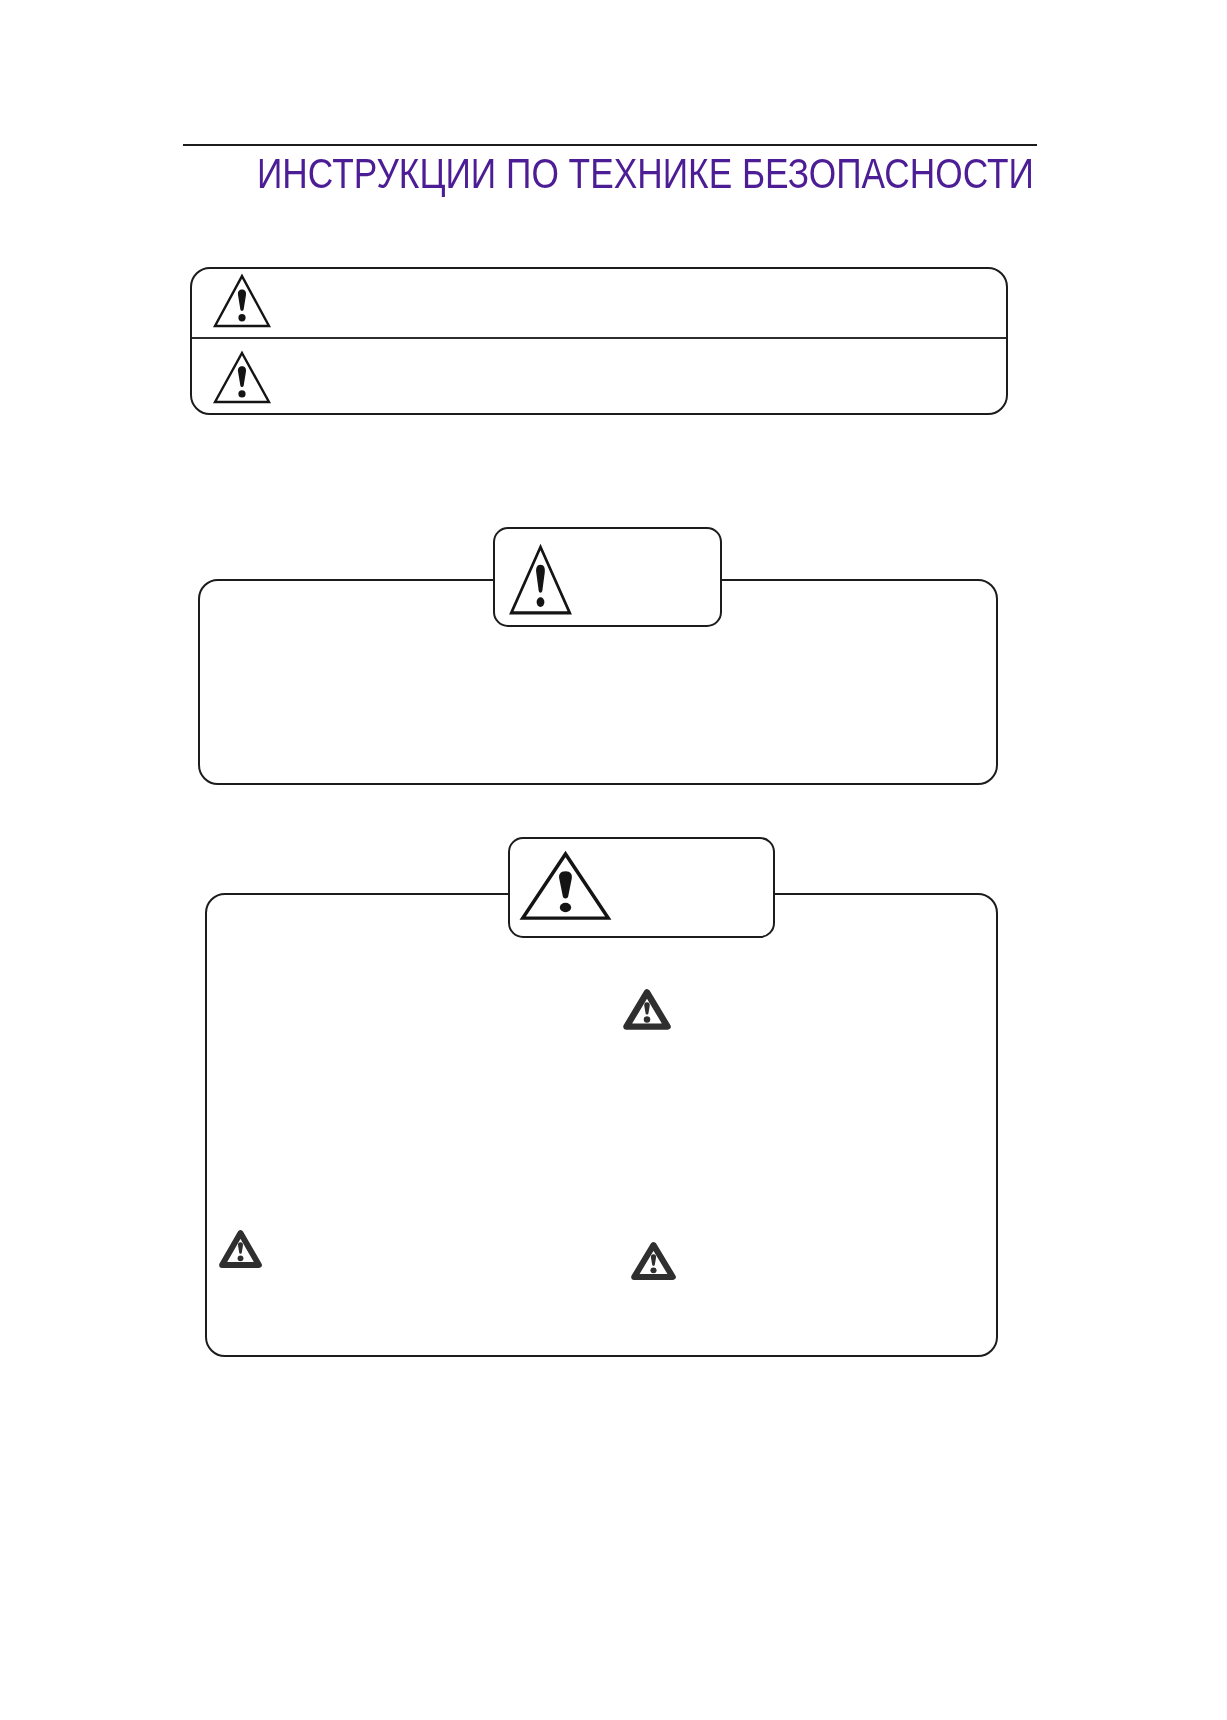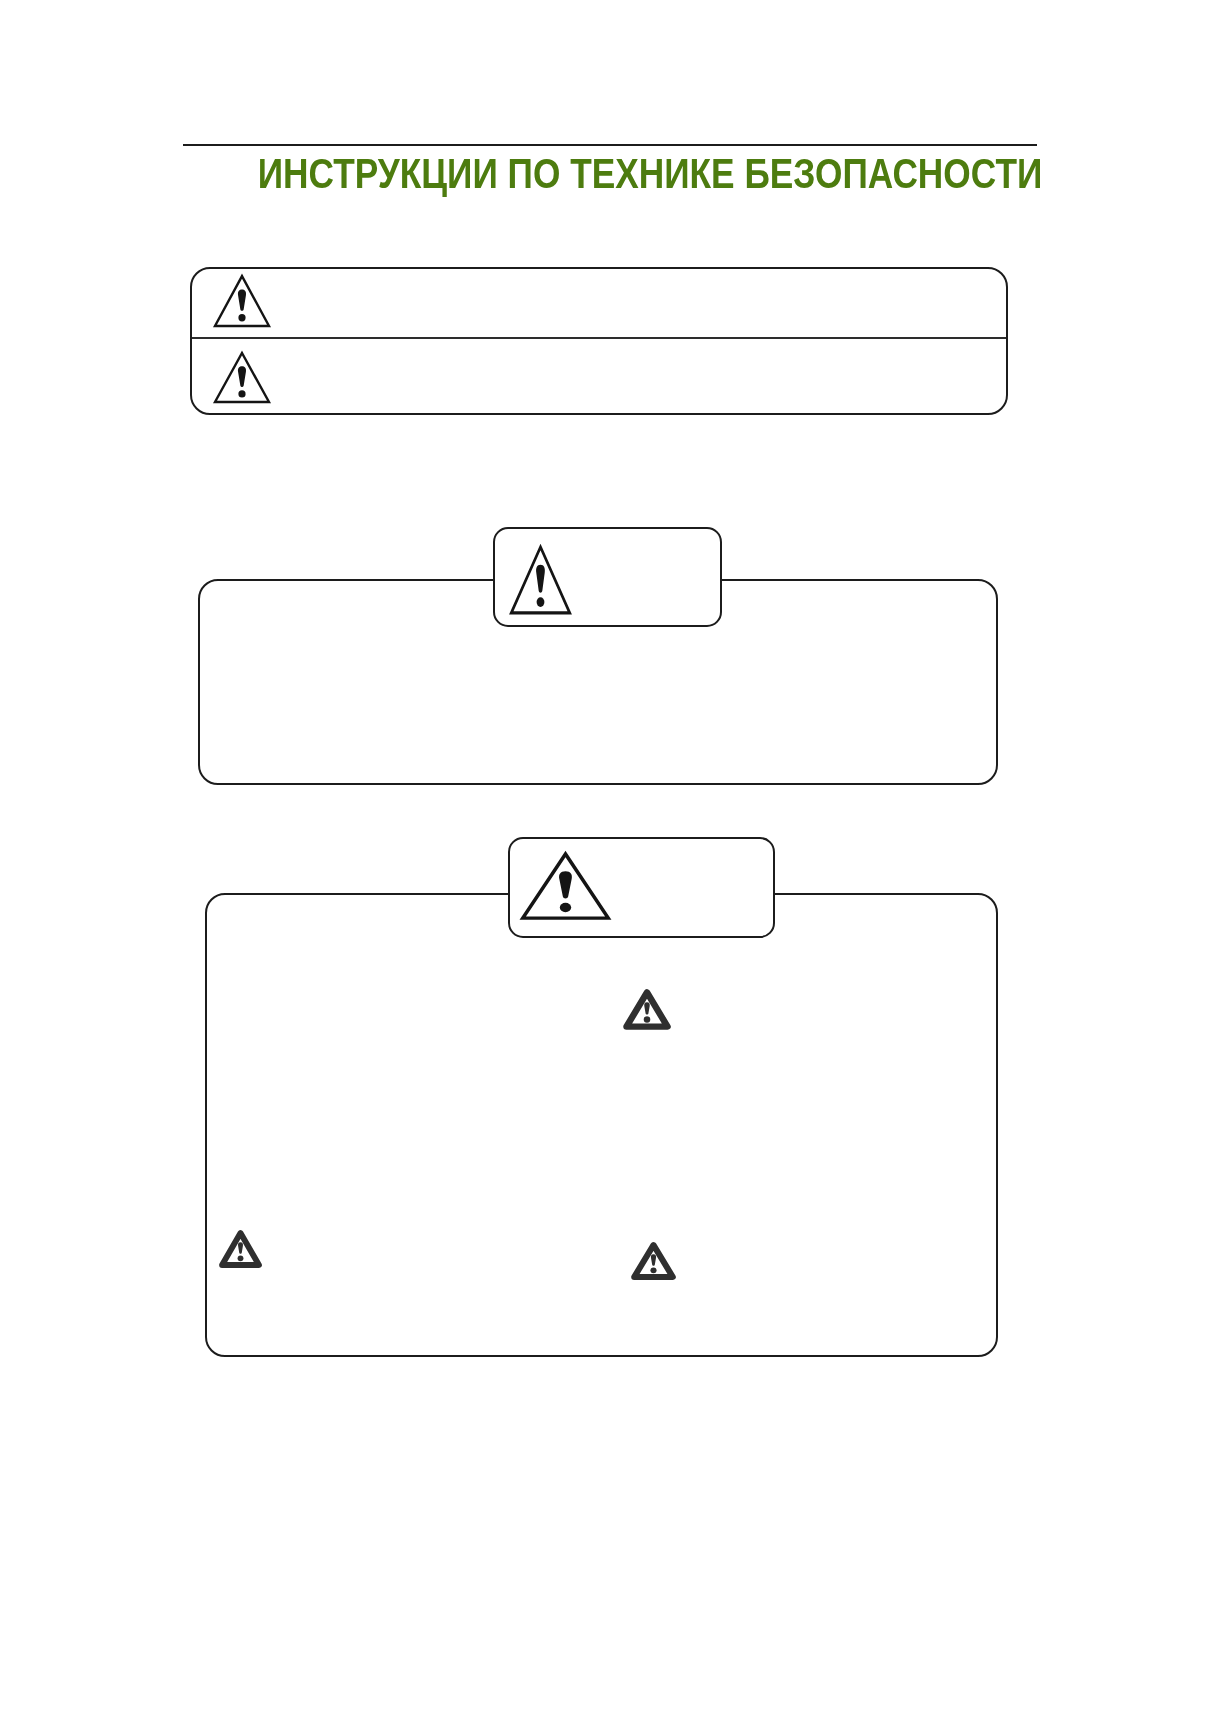--- a/index.html
+++ b/index.html
@@ -4,21 +4,21 @@
 <style>
   html,body { margin:0; padding:0; background:#ffffff; }
   .page {
     position:relative; width:1227px; height:1720px; background:#ffffff;
     font-family:"Liberation Sans","DejaVu Sans",sans-serif; overflow:hidden;
   }
   .abs { position:absolute; }
   .title-rule { left:183px; top:144px; width:854px; height:2px; background:#1c1c1c; }
   .page-title {
     left:183px; top:152px; width:854px; text-align:center; white-space:nowrap;
-    font-size:42px; font-weight:bold; color:#4d7c0f; line-height:1.05;
+    font-size:42px; font-weight:normal; color:#4c1d95; line-height:1.05;
   }
   .page-title .condense { display:inline-block; transform:scaleX(0.84); transform-origin:50% 50%; }
   .outline-box {
     border:2px solid #1c1c1c; border-radius:20px; background:#ffffff; box-sizing:border-box;
   }
   .notice-box  { left:190px; top:267px; width:818px; height:148px; }
   .notice-divider { left:0; right:0; top:68px; height:2px; background:#2d2d2d; }
   .panel-warning { left:198px; top:579px; width:800px; height:206px; z-index:1; }
   .tab-warning   { left:493px; top:527px; width:229px; height:100px; border-radius:15px; z-index:2; }
   .panel-caution { left:205px; top:893px; width:793px; height:464px; z-index:1; }

